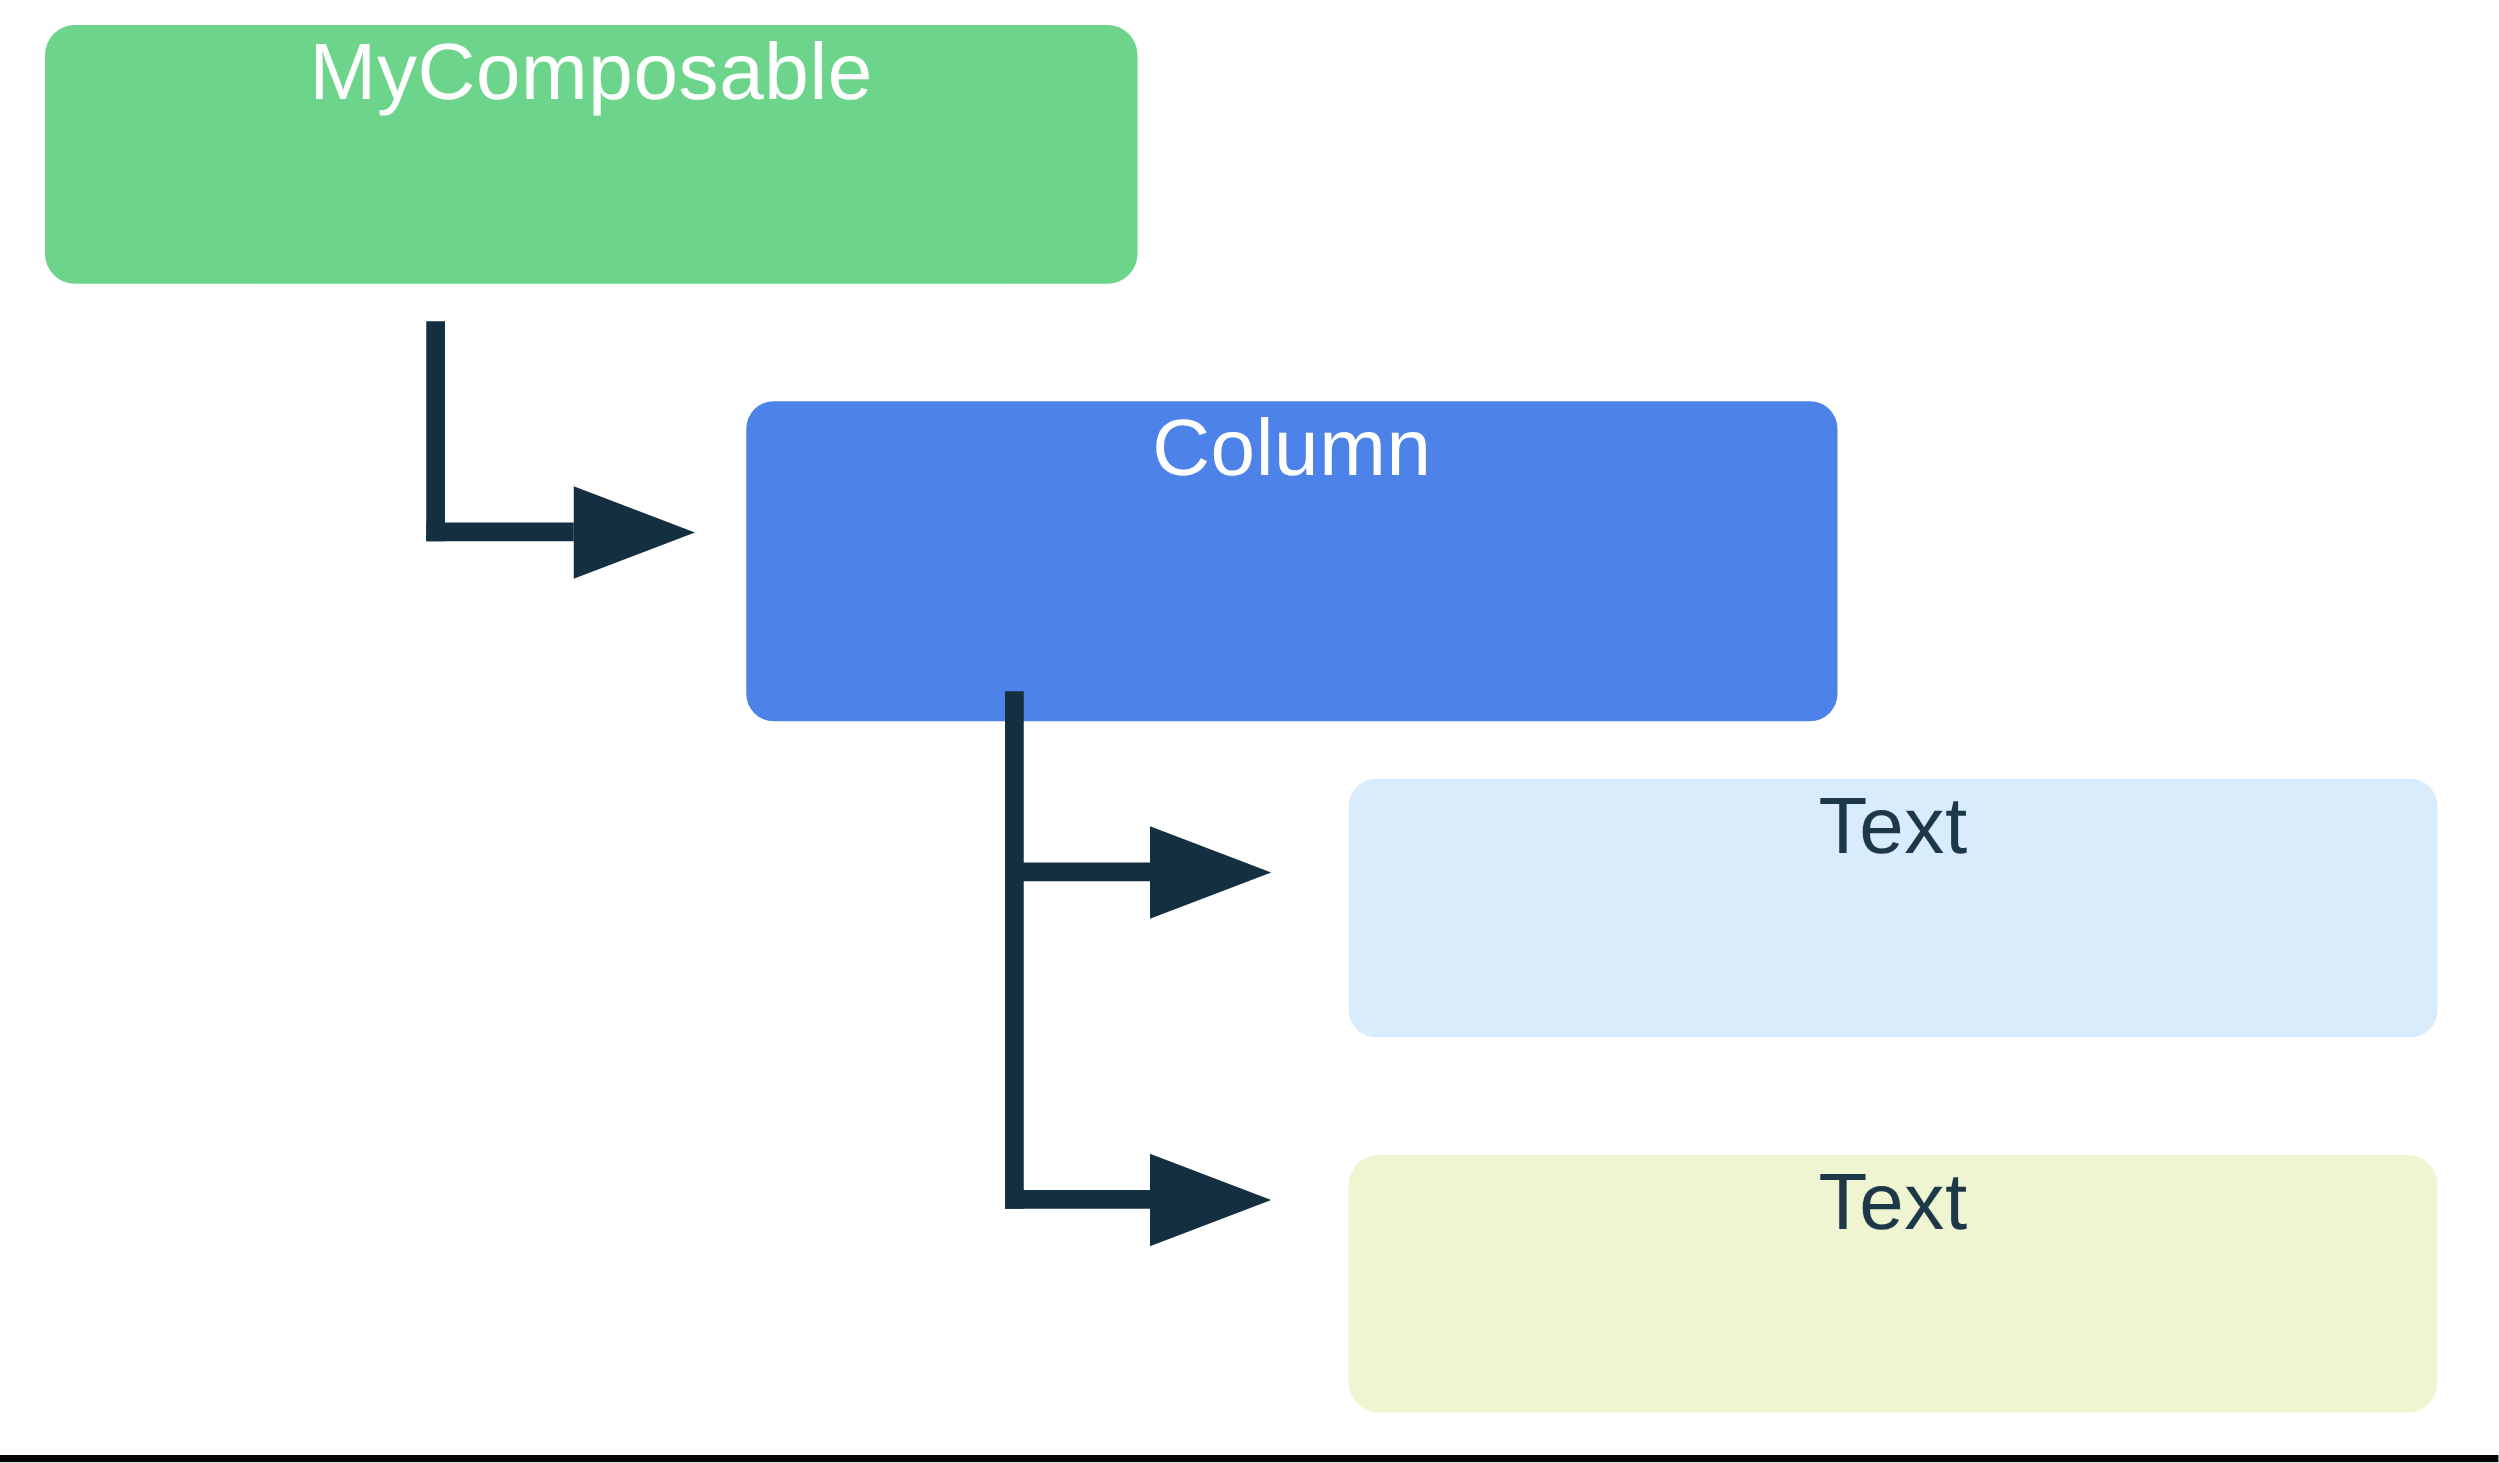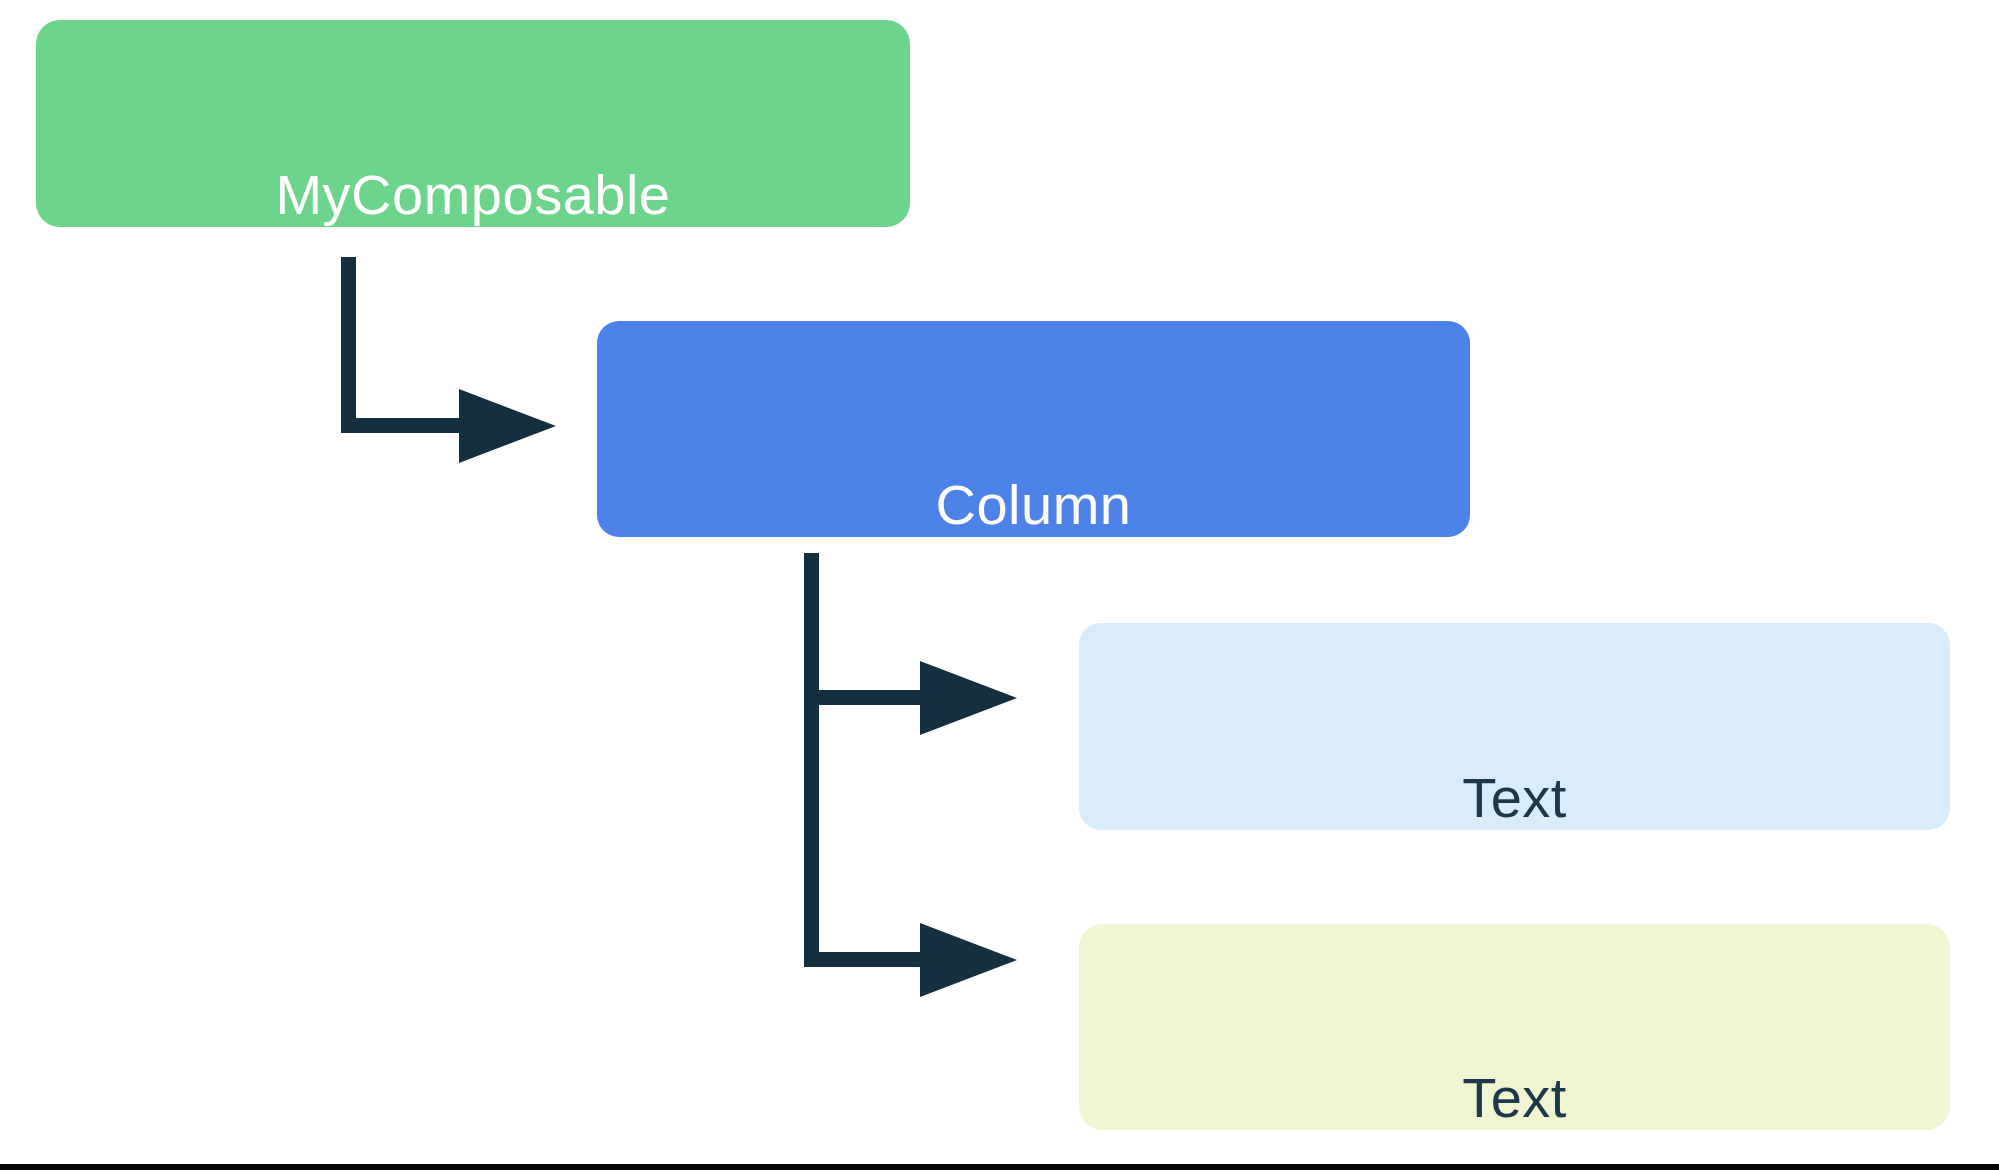--- a/index.html
+++ b/index.html
@@ -11,33 +11,33 @@
   .canvas {
     position: relative;
     width: 1999px;
     height: 1170px;
     background: #ffffff;
     overflow: hidden;
   }
   .node {
     position: absolute;
     display: flex;
-    align-items: flex-end;
+    align-items: flex-start;
     justify-content: center;
-    font-size: 56px;
+    font-size: 64px;
     font-weight: 400;
     letter-spacing: 0.5px;
     box-sizing: border-box;
   }
   .node-mycomposable {
     left: 36px; top: 20px; width: 874px; height: 207px;
     background: #6dd48b; color: #ffffff; border-radius: 24px;
   }
   .node-column {
-    left: 597px; top: 321px; width: 873px; height: 216px;
+    left: 597px; top: 321px; width: 873px; height: 256px;
     background: #4d82e9; color: #ffffff; border-radius: 22px;
   }
   .node-text-1 {
     left: 1079px; top: 623px; width: 871px; height: 207px;
     background: #d9ecfc; color: #1d3949; border-radius: 22px;
   }
   .node-text-2 {
     left: 1079px; top: 924px; width: 871px; height: 206px;
     background: #eff4d1; color: #1d3949; border-radius: 24px;
   }

